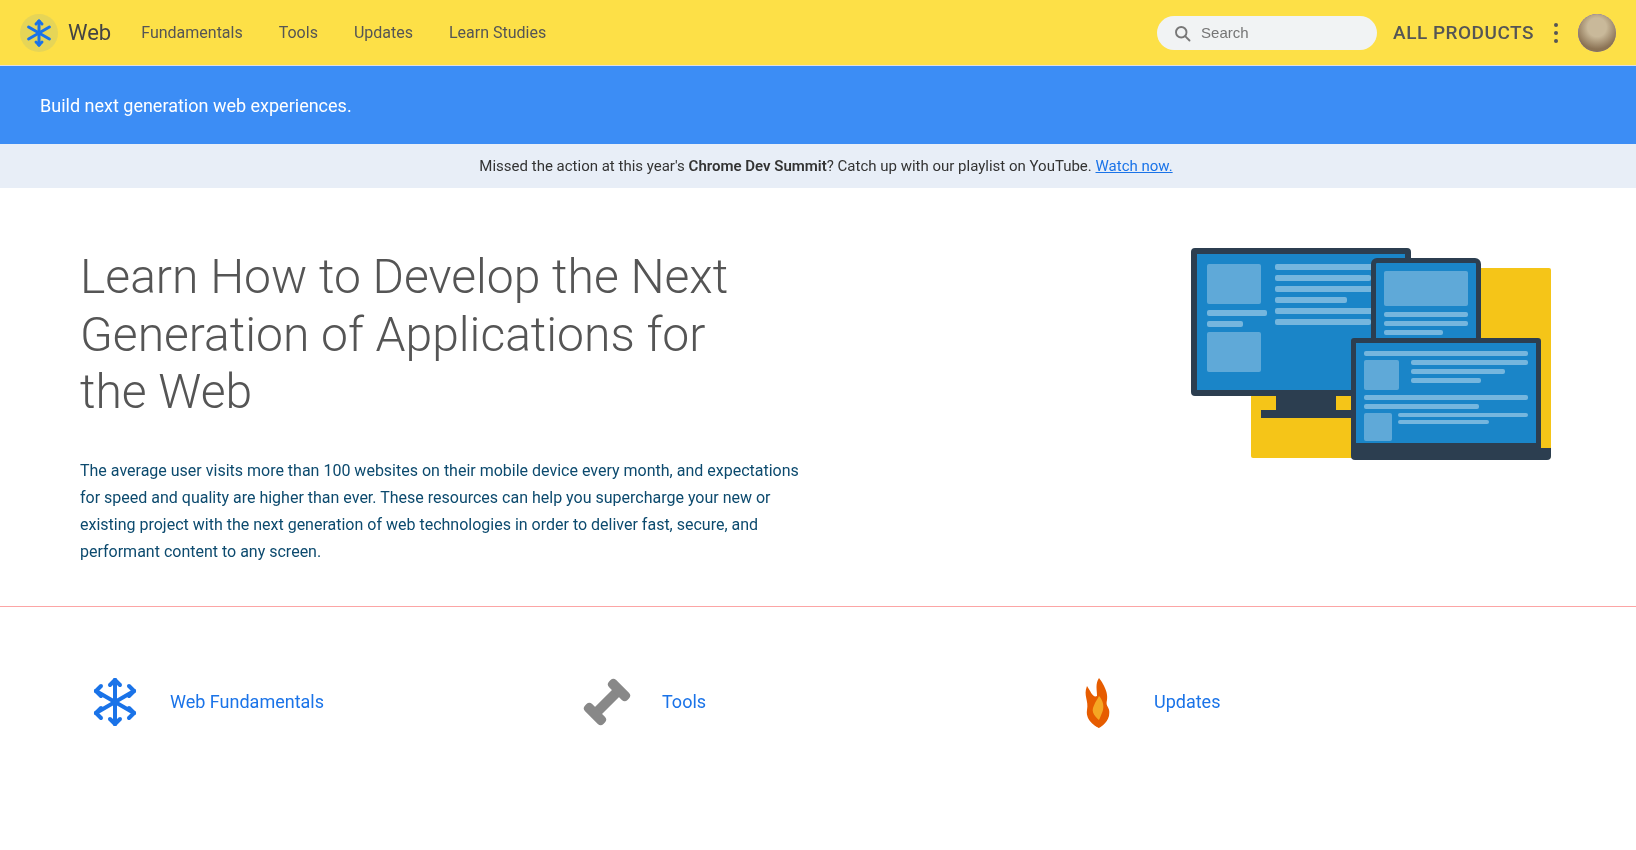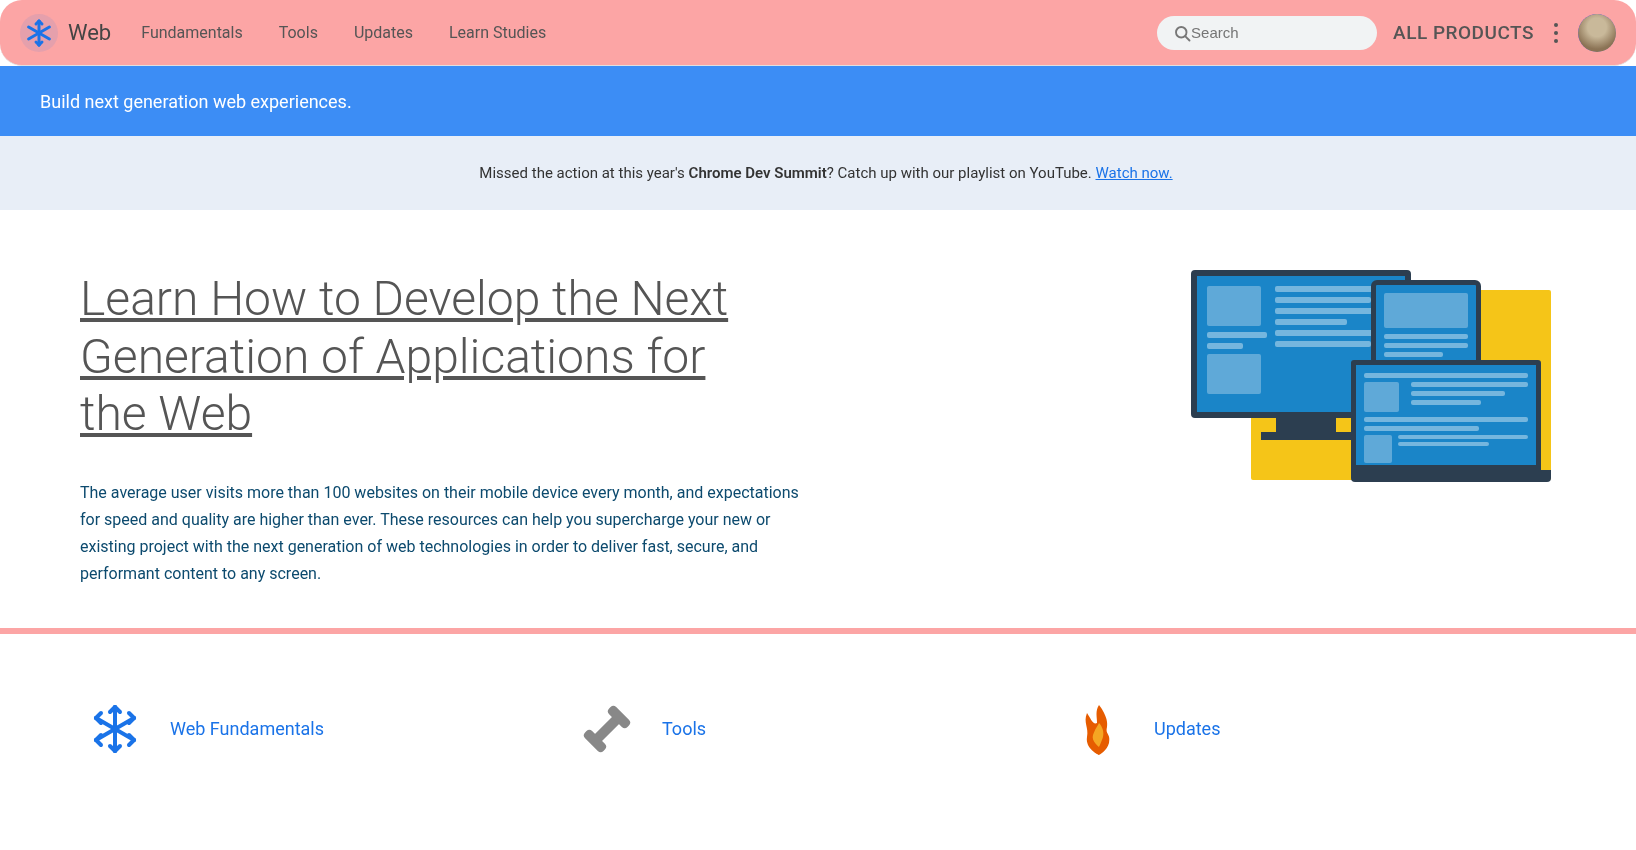--- a/index.html
+++ b/index.html
@@ -3,25 +3,24 @@
   <meta charset="utf-8">
   <style>
     * { margin: 0; padding: 0; box-sizing: border-box; }
     body { font-family: 'Roboto', Arial, sans-serif; background: #fff; color: #333; width: 1636px; }
 
     
     .nav {
       display: flex;
       align-items: center;
       height: 66px;
-      background: #fca5a5;
+      background: #fde047;
       border-bottom: 1px solid #e0e0e0;
       padding: 0 20px;
       position: relative;
-      border-radius: 22px;
     }
     .nav-logo {
       display: flex;
       align-items: center;
       gap: 10px;
       margin-right: 30px;
     }
     .nav-logo-icon {
       width: 38px;
       height: 38px;
@@ -47,20 +46,21 @@
       display: flex;
       align-items: center;
       gap: 16px;
     }
     .search-box {
       display: flex;
       align-items: center;
       background: #f1f3f4;
       border-radius: 24px;
       padding: 8px 16px;
+      gap: 10px;
       min-width: 220px;
     }
     .search-input {
       border: none;
       background: transparent;
       font-size: 15px;
       color: #555;
       outline: none;
       width: 150px;
     }
@@ -100,35 +100,35 @@
     .avatar-inner {
       width: 100%;
       height: 100%;
       background: radial-gradient(circle at 50% 35%, #c9b99a 30%, #8b7355 70%);
       border-radius: 50%;
     }
 
     
     .hero-banner {
       background: #3c8df5;
-      height: 70px;
+      height: 78px;
       display: flex;
       align-items: center;
       padding: 0 40px;
     }
     .hero-banner-text {
       color: #fff;
       font-size: 18px;
       font-weight: 400;
     }
 
     
     .announcement-banner {
       background: #e8eef7;
-      height: 74px;
+      height: 44px;
       display: flex;
       align-items: center;
       justify-content: center;
       font-size: 15px;
       color: #333;
       padding-left: 16px;
     }
     .announcement-text strong {
       font-weight: 600;
     }
@@ -147,21 +147,20 @@
     .main-left {
       flex: 1;
     }
     .main-heading {
       font-size: 48px;
       font-weight: 300;
       color: #555;
       line-height: 1.2;
       margin-bottom: 36px;
       max-width: 680px;
-      text-decoration: underline;
     }
     .main-description {
       font-size: 16px;
       color: #0c4a6e;
       line-height: 1.7;
       max-width: 720px;
     }
     .main-right {
       width: 370px;
       flex-shrink: 0;
@@ -328,21 +327,21 @@
       border-radius: 2px;
       margin-right: 6px;
       vertical-align: top;
     }
 
     
     .bottom-section {
       padding: 40px 80px 0;
       display: flex;
       gap: 0;
-      border-top: 6px solid #fca5a5;
+      border-top: 1px solid #fca5a5;
     }
     .bottom-item {
       flex: 1;
       display: flex;
       align-items: center;
       gap: 20px;
       padding: 20px 0;
     }
     .bottom-icon {
       width: 70px;

